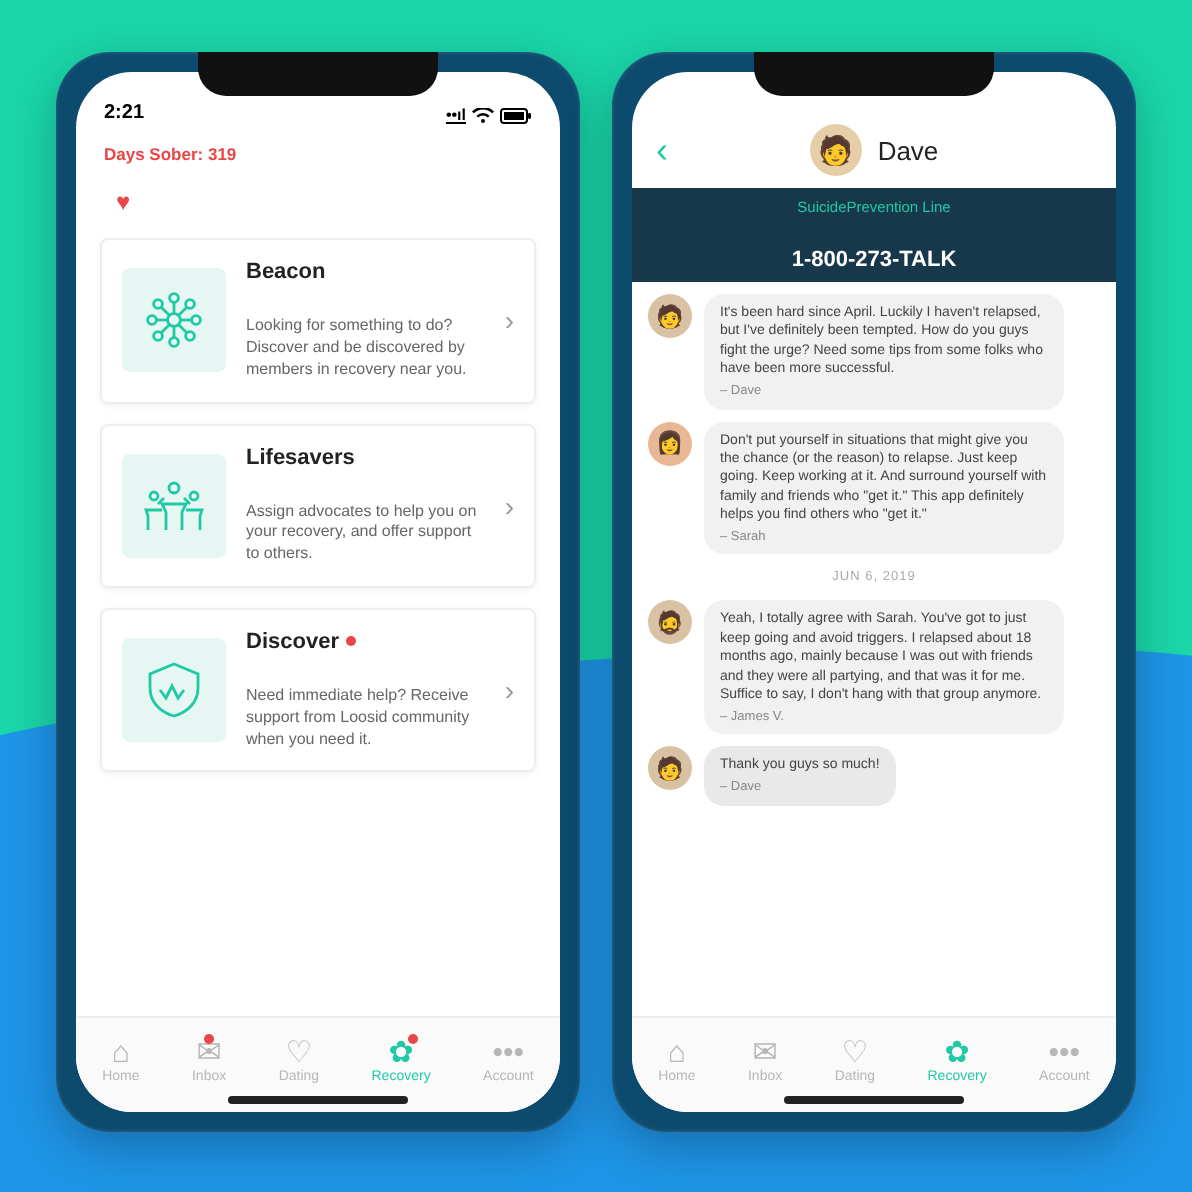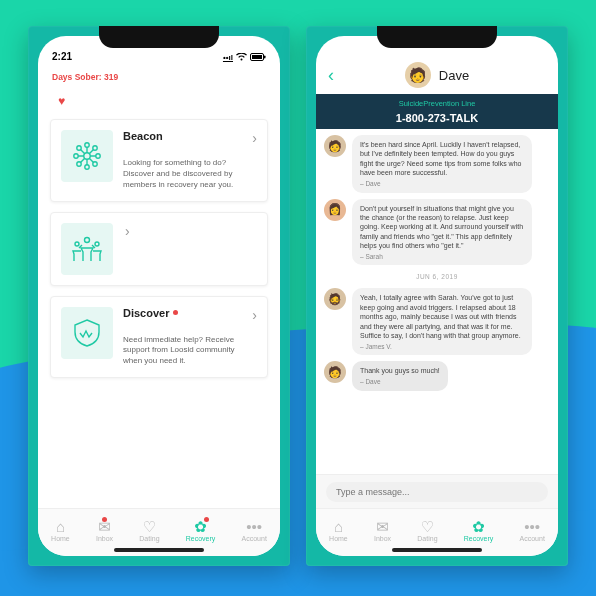--- a/index.html
+++ b/index.html
@@ -11,55 +11,55 @@
   }
   .wave {
     position:absolute; left:-60px; right:-60px; top:330px; height:200px;
     background:#1f95e7;
     border-radius: 50% 50% 0 0 / 20% 20% 0 0;
     transform: rotate(-4deg);
   }
   .phones { position: relative; display: flex; gap: 16px; justify-content: center; padding: 26px 20px; z-index: 2;}
   .phone {
     width: 262px; height: 540px;
-    background: #14b8a6; border-radius: 4px; padding: 10px;
+    background: #0c4a6e; border-radius: 27px; padding: 10px;
     box-shadow: 0 8px 24px rgba(0,0,0,0.25), inset 0 0 2px rgba(255,255,255,0.2);
     position: relative;
   }
   .screen {
     width: 100%; height: 100%; background: #fff; border-radius: 28px;
     overflow: hidden; position: relative; display: flex; flex-direction: column;
   }
   .notch {
     position: absolute; top: 0; left: 50%; transform: translateX(-50%);
     width: 120px; height: 22px; background: #111; border-radius: 0 0 14px 14px; z-index: 5;
   }
   .statusbar {
     height: 28px; display:flex; align-items:flex-end; justify-content:space-between;
     padding: 0 14px 2px 14px; font-size: 10px; font-weight: 600; color:#000;
   }
-  .statusbar .right { display:flex; gap:3px; font-size:8px;text-decoration:underline;}
+  .statusbar .right { display:flex; gap:3px; align-items:center; font-size:8px;text-decoration:underline;}
   .sb-ico { display:inline-block; }
   
   .header {
     display:flex; justify-content:space-between; align-items:center;
     padding: 8px 14px 6px 14px;
   }
   .header h1 { font-size: 17px; font-weight:600; color:#222; }
   .days-sober { color:#e94747; font-size:8.5px; font-weight:700; }
   .banner {
     display:flex; gap:10px; align-items:flex-start; padding: 4px 18px 10px 20px;
     font-size: 9px; color:#555; line-height:1.35;
   }
   .heart-ico { color:#e94747; font-size:12px; margin-top:1px;}
   .tools { flex:1; padding: 0 12px; display:flex; flex-direction:column; gap:10px;}
   .card {
     background:#fff; border:1px solid #eee; border-radius:4px;
     box-shadow: 0 1px 3px rgba(0,0,0,0.06);
-    display:flex; align-items:flex-start; gap:10px; padding:10px 8px 10px 10px;
+    display:flex; align-items:center; gap:10px; padding:10px 8px 10px 10px;
   }
   .card-ico {
     width:52px; height:52px; background:#e6f7f3; border-radius:4px;
     display:flex; align-items:center; justify-content:center; flex-shrink:0;
   }
   .card-body { flex:1; }
   .card-title { font-size:11px; font-weight:700; color:#222; display:flex; align-items:center; gap:4px;}
   .card-title .dot { width:5px; height:5px; background:#e94747; border-radius:50%;}
   .card-desc { font-size:8px; color:#666; line-height:1.35; margin-top:16px;}
   .chev { color:#999; font-size:14px; padding:0 2px;}
@@ -78,21 +78,21 @@
     display:flex; align-items:center; justify-content:center; gap:8px;
     padding: 2px 12px 6px 12px; position:relative;
   }
   .back { position:absolute; left:12px; color:#1fc9a4; font-size:18px;}
   .avatar { width:26px; height:26px; border-radius:50%; background:#e6cfa8; display:flex;align-items:center;justify-content:center;font-size:14px;}
   .chat-name { font-size:13px; font-weight:500; color:#222;}
   .info-bar {
     background:#17384b; color:#fff; display:flex; font-size:8px;
   }
   .info-col { flex:1; text-align:center; padding:5px 4px;}
-  .info-col .lbl { color:#1fc9a4; font-size:7.5px; display:block; margin-bottom:4px;}
+  .info-col .lbl { color:#1fc9a4; font-size:7.5px; display:block; margin-bottom:16px;}
   .info-col .num { font-size:11px; font-weight:700;}
   .chat-body {
     flex:1; overflow:hidden; padding:6px 8px; display:flex; flex-direction:column; gap:6px;
     font-size:7px;
   }
   .msg-row { display:flex; gap:6px; align-items:flex-start;}
   .msg-row .av { width:22px;height:22px;border-radius:50%;background:#d8c2a3;flex-shrink:0;display:flex;align-items:center;justify-content:center;font-size:11px;}
   .msg-row .av.f { background:#e8b894;}
   .bubble {
     background:#f1f1f1; border-radius:10px; padding:5px 8px 4px 8px;
@@ -186,20 +186,26 @@
             <svg width="36" height="36" viewBox="0 0 36 36" stroke="#1fc9a4" fill="none" stroke-width="1.4">
               <circle cx="18" cy="9" r="2.5"></circle>
                 <path d="M14 30v-9l-2-4h12l-2 4v9"></path>
               <circle cx="8" cy="13" r="2"></circle>
                 <path d="M5 30v-7l-1-3h8"></path>
               <circle cx="28" cy="13" r="2"></circle>
                 <path d="M31 30v-7l1-3h-8"></path>
               <path d="M13 14l-3 3M23 14l3 3"></path>
             </svg>
           </div>
+          <div class="card-body">
+            <div class="card-title">
+                <span>Lifesavers</span>
+              </div>
+            <div class="card-desc">Assign advocates to help you on your recovery, and offer support to others.</div>
+          </div>
           <div class="chev">›</div>
         </div>
 
         <div class="card">
           <div class="card-ico">
             <svg width="36" height="36" viewBox="0 0 36 36" stroke="#1fc9a4" fill="none" stroke-width="1.4">
               <path d="M18 5l12 5v7c0 7-5 12-12 14-7-2-12-7-12-14v-7z"></path>
               <path d="M11 18l3 4 3-6 3 6 3-4"></path>
             </svg>
           </div>
@@ -287,23 +293,20 @@
         </div>
         <div class="msg-row">
           <span class="av">🧑</span>
           <div class="bubble own">
             <span>Thank you guys so much!</span>
             <div class="sig">– <span>Dave</span></div>
           </div>
         </div>
       </div>
 
-      <div class="composer">
-        <input type="text" placeholder="Type a message..." style="">
-      </div>
 
       <div class="tabbar">
         <div class="tab">
           <span class="tab-ico">⌂</span>
           <span>Home</span>
         </div>
         <div class="tab">
           <span class="tab-ico">✉</span>
           <span>Inbox</span>
         </div>

